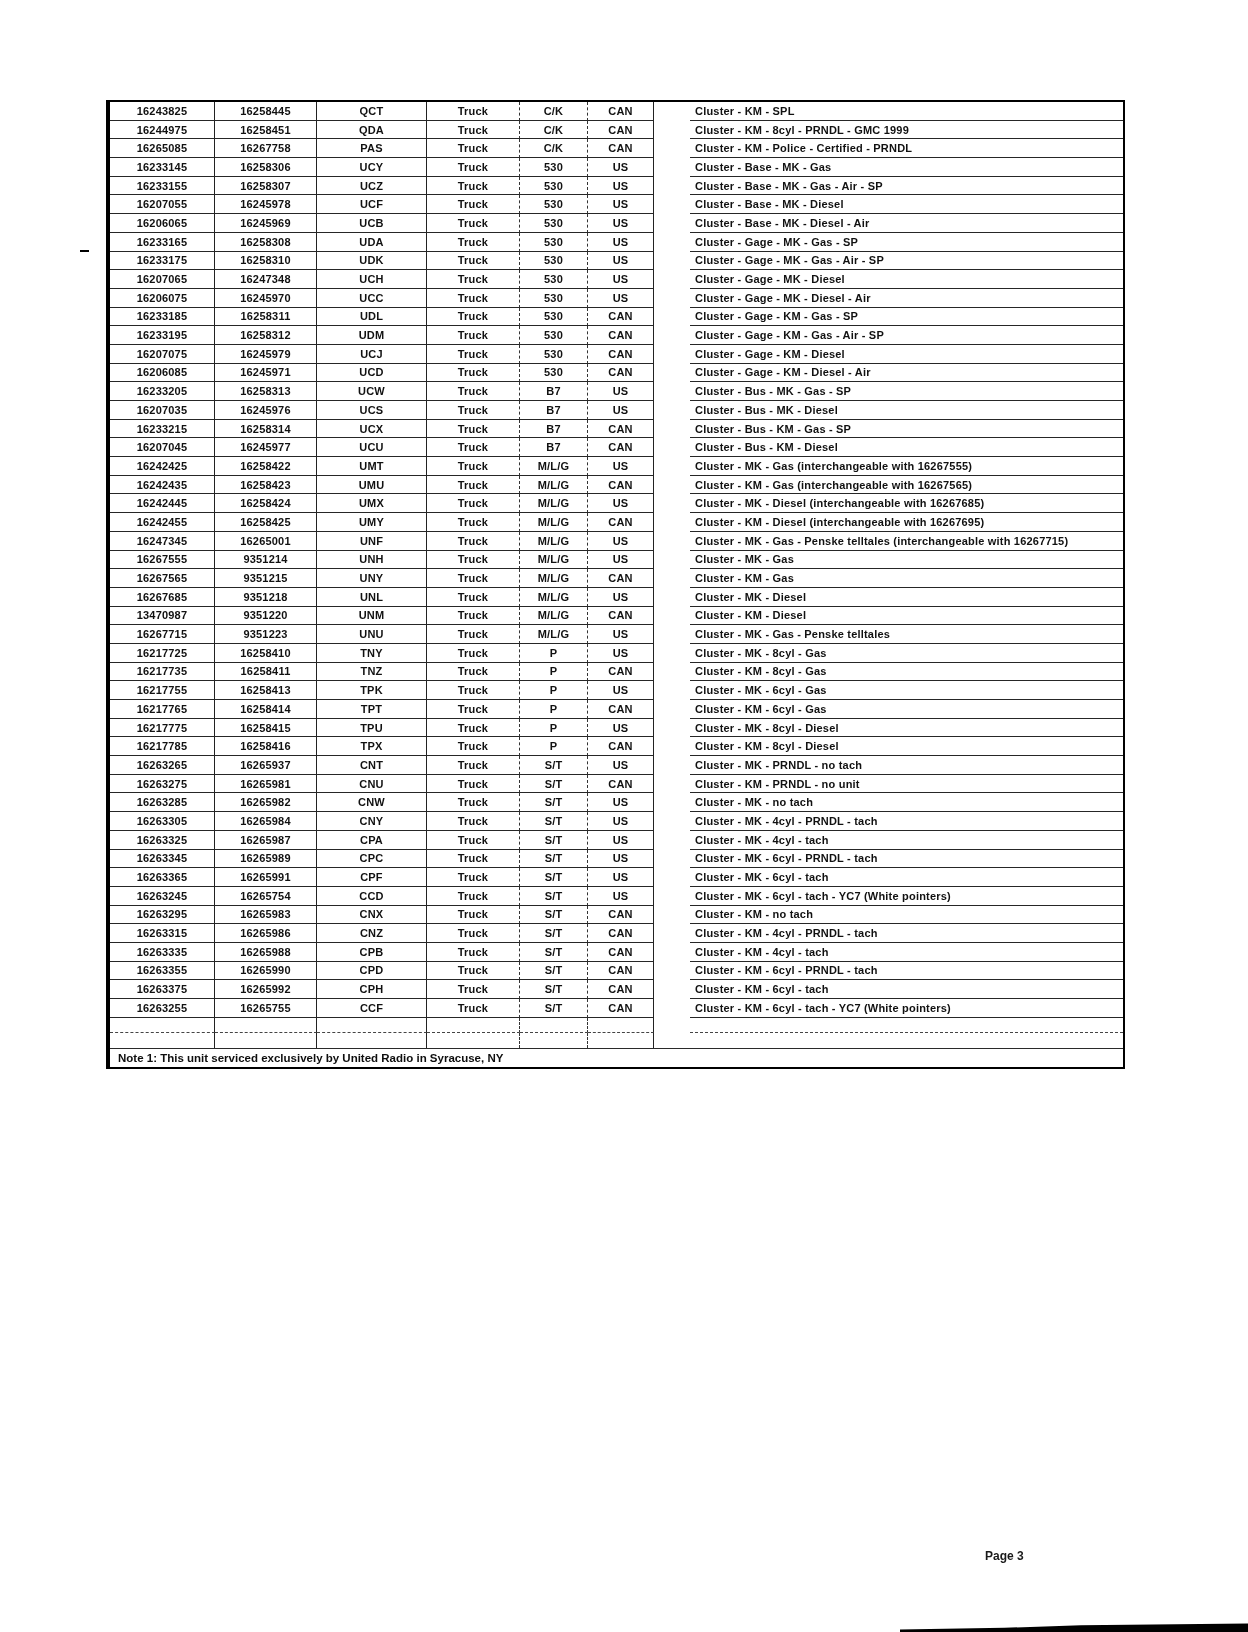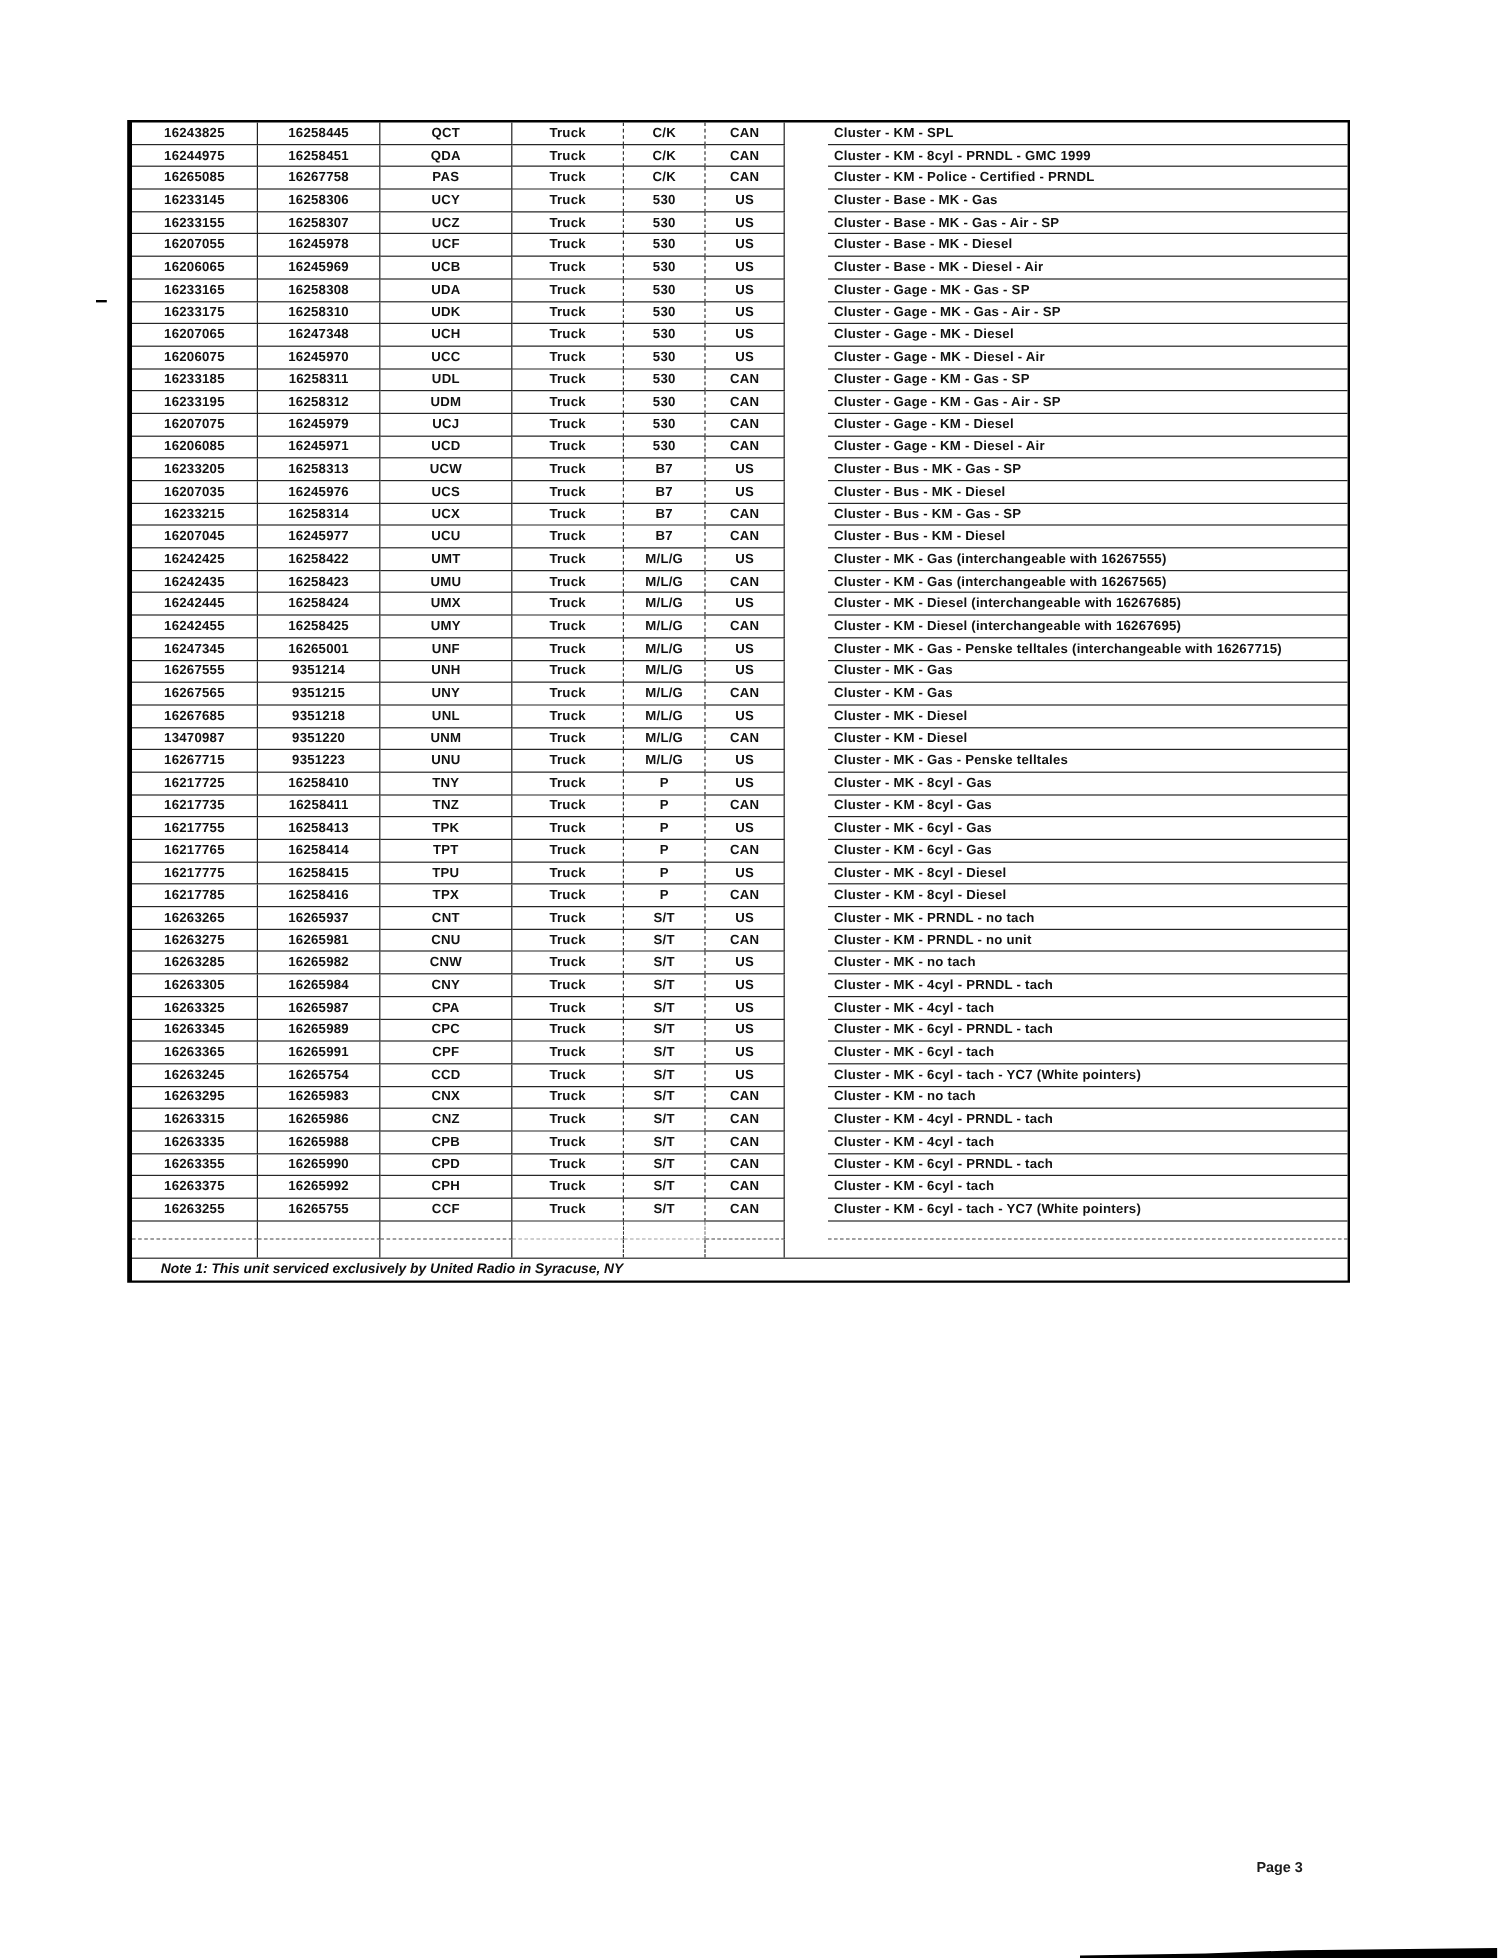--- a/index.html
+++ b/index.html
@@ -51,33 +51,32 @@
     margin-left: 36px;
   }
   .empty-row { height: 15px; }
   .empty-row .tcell { border-bottom: none; }
   .empty-row.mid .tcell { border-bottom: 1px dashed #444; }
   .note-row { display: block; height: 19px; }
   .note-cell {
     box-sizing: border-box;
     height: 100%;
     display: flex; align-items: center;
-    padding-left: 24px;
+    padding-left: 8px;
     font-size: 11.5px; font-weight: 700; color: #0e0e0e;
     border-top: 1px solid #2a2a2a;
     white-space: nowrap;
-    font-style: italic;
   }
 
   .footer-date, .footer-page {
     position: absolute;
     font-size: 12px; font-weight: 700; color: #1a1a1a;
   }
   .footer-date { left: 563px; top: 1643px; }
-  .footer-page { left: 1047px; top: 1549px; }
+  .footer-page { left: 985px; top: 1549px; }
 
   .stray-dash {
     position: absolute; left: 80px; top: 250px;
     width: 9px; height: 2px; background: #000;
   }
   .scan-bar {
     position: absolute; left: 900px; top: 1621px;
     width: 348px; height: 11px; background: #000;
     clip-path: polygon(0 78%, 30% 62%, 52% 38%, 100% 22%, 100% 100%, 0 100%);
   }

